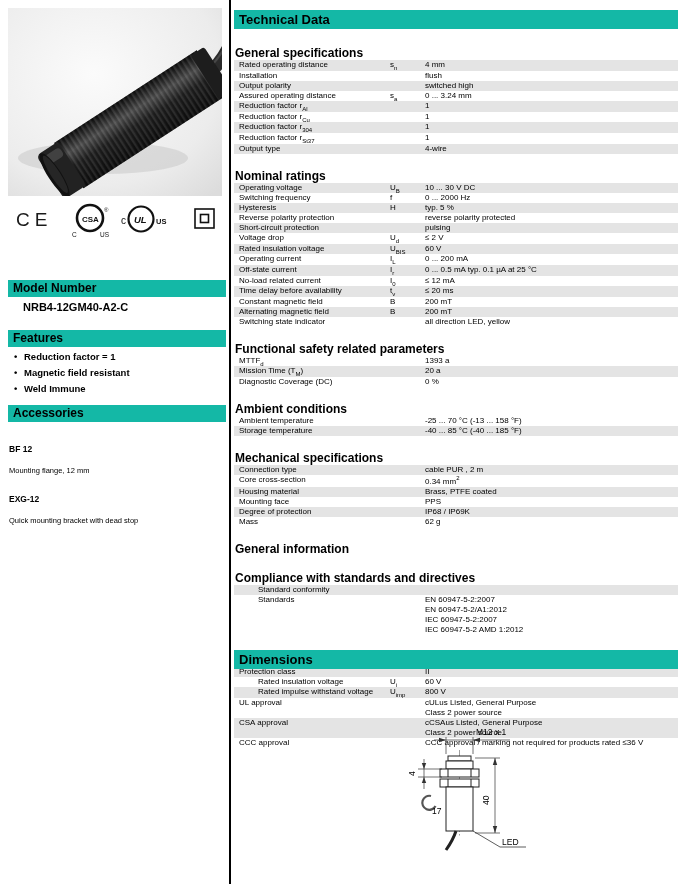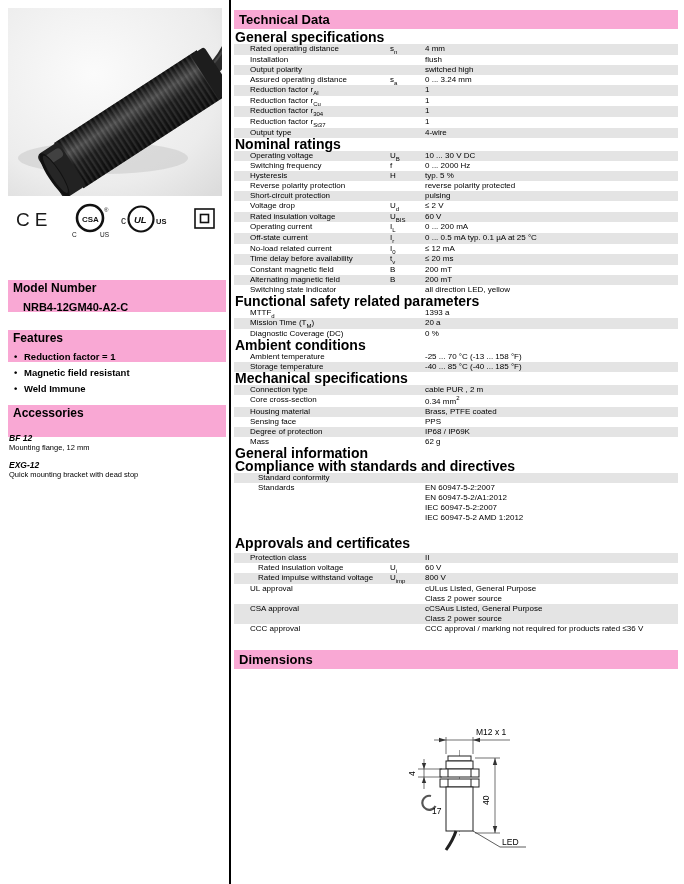--- a/index.html
+++ b/index.html
@@ -1,50 +1,50 @@
 <!DOCTYPE html>
 <html><head>
 <meta charset="utf-8">
 <style>
   html,body{margin:0;padding:0;background:#fff;}
   .page{position:relative;width:684px;height:884px;background:#fff;overflow:hidden;
         font-family:"Liberation Sans",sans-serif;color:#000;}
   .divider{position:absolute;left:229px;top:0;width:2px;height:884px;background:#000;}
 
-  .bar{background:#f9a8d4;font-weight:bold;box-sizing:border-box;}
+  .bar{background:#14b8a6;font-weight:bold;box-sizing:border-box;}
   .bar-big{position:absolute;left:234px;width:444px;height:19px;line-height:19px;
            font-size:13px;padding-left:5px;}
-  .bar-small{position:absolute;left:8px;width:218px;height:32px;line-height:17px;
+  .bar-small{position:absolute;left:8px;width:218px;height:17px;line-height:17px;
              font-size:12px;padding-left:5px;}
 
   
   #tech-table{position:absolute;left:234px;top:31px;width:444px;font-size:8px;}
-  .sec-h{font-weight:bold;font-size:14px;height:13px;line-height:13px;padding-left:1px;}
+  .sec-h{font-weight:bold;font-size:12px;height:13px;line-height:13px;padding-left:1px;margin-top:16px;}
   .trow{display:flex;min-height:10px;line-height:10px;}
   .trow.sh{background:#e4e4e4;}
-  .lbl{width:156px;padding-left:16px;box-sizing:border-box;}
+  .lbl{width:156px;padding-left:5px;box-sizing:border-box;}
   .trow.ind2 .lbl{padding-left:24px;}
   .sym{width:35px;}
   .val{flex:1;}
   .val .vline{line-height:10px;}
   sub{font-size:6px;line-height:1;}
   sup{font-size:6px;line-height:1;}
   .sec-approvals{margin-top:14px;}
   .sec-approvals .sec-h{margin-bottom:3px;}
 
   
   .photo{position:absolute;left:8px;top:8px;width:214px;height:188px;}
   .certs{position:absolute;left:8px;top:200px;width:218px;height:48px;}
   .model-value{position:absolute;left:23px;top:301px;font-size:11px;font-weight:bold;}
   .features-list{position:absolute;left:8px;top:352px;width:218px;}
   .feat{display:flex;font-weight:bold;font-size:9.5px;line-height:10px;margin-bottom:6px;}
   .feat .b{width:16px;padding-left:6px;box-sizing:border-box;}
   .acc-list{position:absolute;left:9px;top:425px;width:218px;}
-  .acc-name{font-size:8.5px;font-weight:bold;line-height:10px;margin-top:8px;font-style:italic;}
-  .acc-desc{font-size:7.5px;line-height:9px;margin-bottom:2px;}
+  .acc-name{font-size:8.5px;font-weight:bold;line-height:10px;margin-top:19px;}
+  .acc-desc{font-size:7.5px;line-height:9px;margin-bottom:2px;margin-top:12px;}
 
   
   .dimfig{position:absolute;left:390px;top:723px;width:180px;height:145px;}
   .dimfig text{font-family:"Liberation Sans",sans-serif;font-size:8.5px;fill:#000;}
 </style>
 </head>
 <body>
 
 <div class="page">
   <div class="divider"></div>
@@ -365,21 +365,21 @@
           </div>
         </div>
         <div class="trow sh">
           <div class="lbl">Housing material</div>
           <div class="sym"></div>
           <div class="val">
             <div class="vline">Brass, PTFE coated</div>
           </div>
         </div>
         <div class="trow">
-          <div class="lbl">Sensing face</div>
+          <div class="lbl">Mounting face</div>
           <div class="sym"></div>
           <div class="val">
             <div class="vline">PPS</div>
           </div>
         </div>
         <div class="trow sh">
           <div class="lbl">Degree of protection</div>
           <div class="sym"></div>
           <div class="val">
             <div class="vline">IP68 / IP69K</div>

